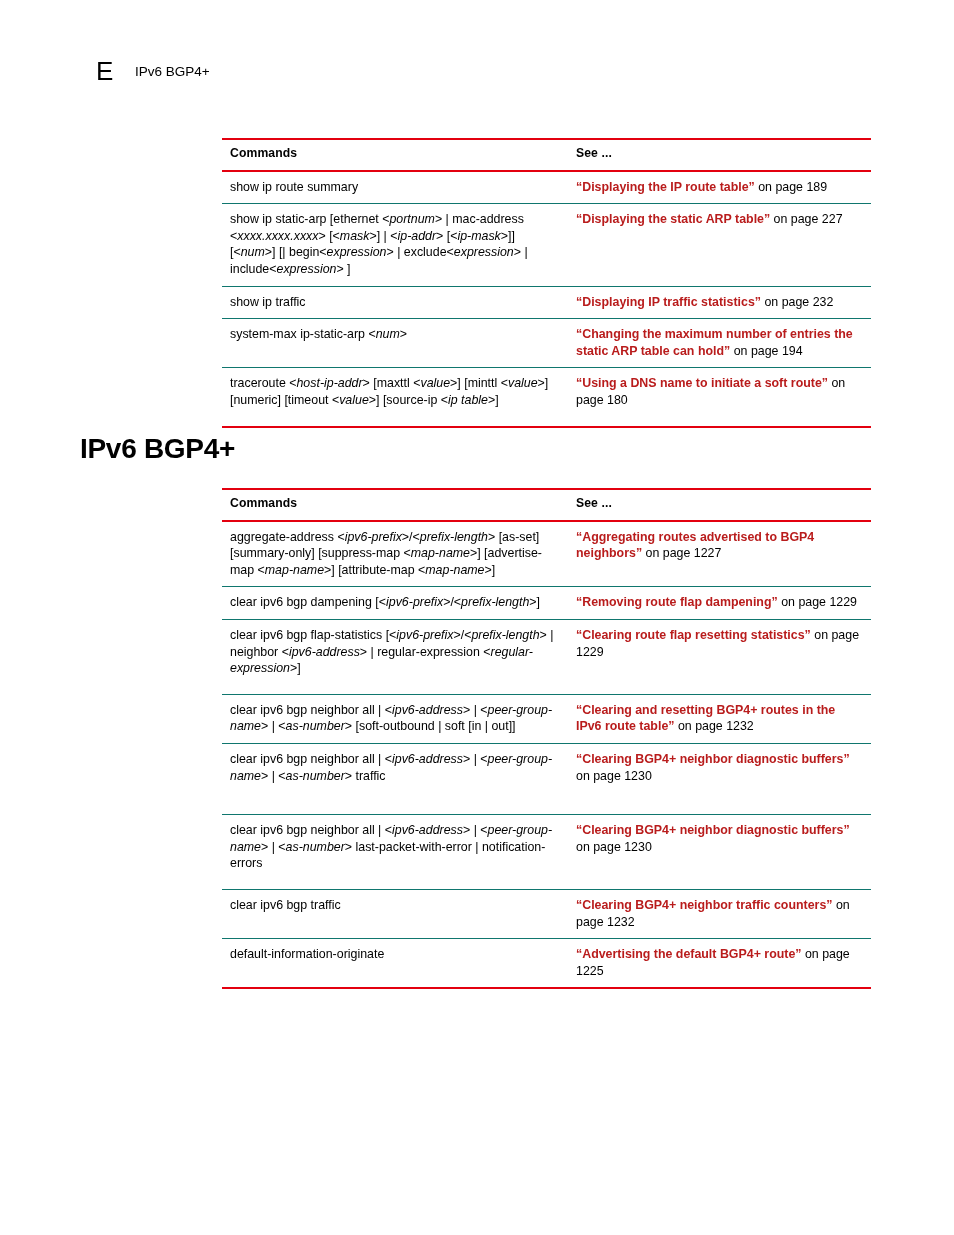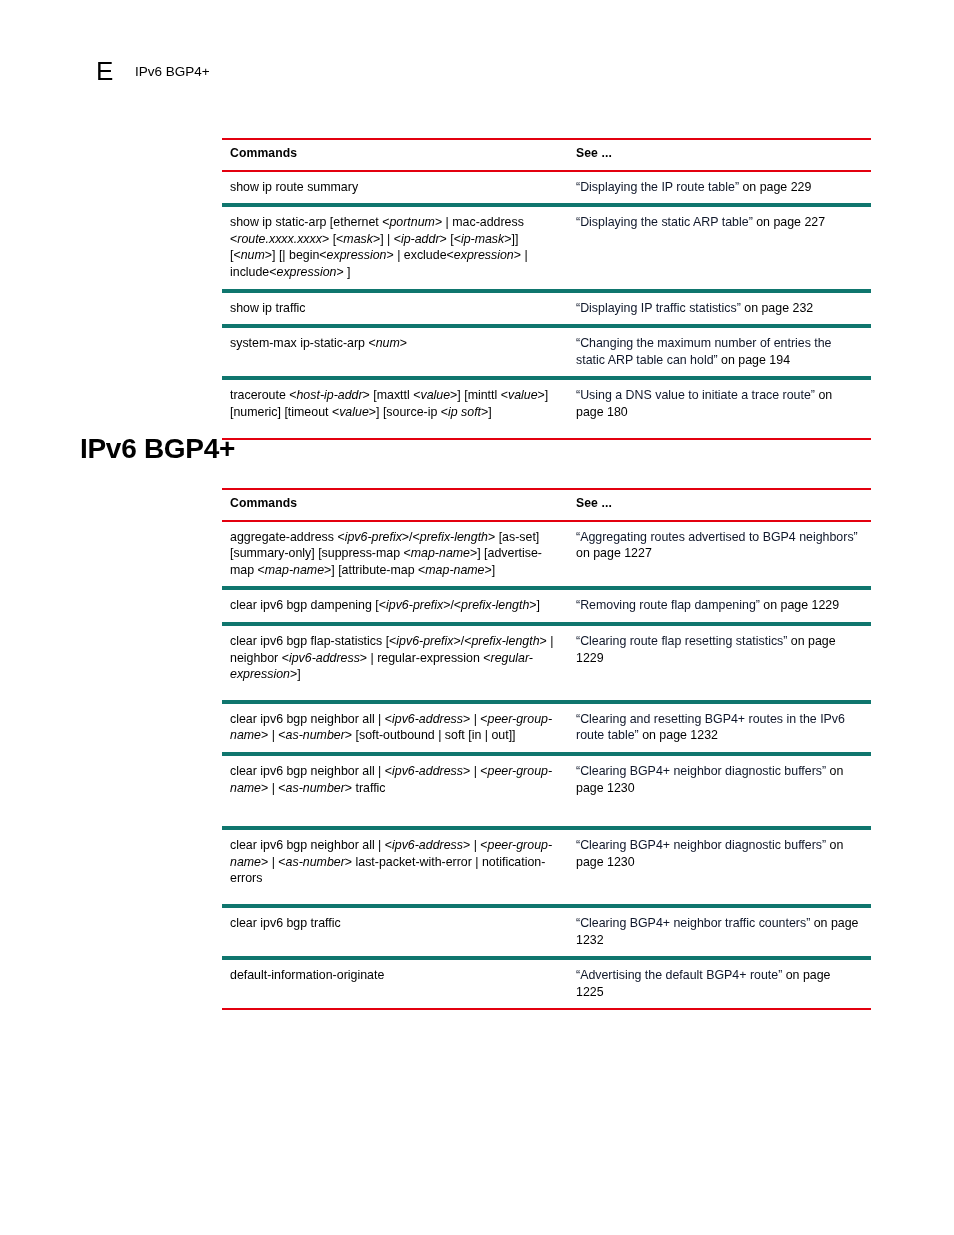--- a/index.html
+++ b/index.html
@@ -83,36 +83,37 @@
     padding-bottom: 8px;
     letter-spacing: 0.1px;
     margin-top: 48px;
   }
 
   .cmd-table thead tr {
     border-top: 2px solid #e3000f;
     border-bottom: 2.4px solid #e3000f;
   }
   .cmd-table tbody tr {
-    border-bottom: 4px solid #0f766e;
+    border-bottom: 1px solid #0f766e;
   }
   .cmd-table tbody tr:last-child {
     border-bottom: 2px solid #e3000f;
   }
   .cmd-table tbody tr.tall-pad td {
     padding-bottom: 30px;
   }
   .cmd-table tbody tr.tall-pad-sm td {
     padding-bottom: 17px;
   }
 
   .cell-cmd { color: #000000; }
   .cell-see { color: #000000; }
   .cell-see .lnk {
-    color: #0f172a;
+    color: #b91c1c;
+    font-weight: bold;
   }
   em { font-style: italic; }
 </style>
 </head>
 <body>
 
 <div class="page-header">
   <div class="appendix-letter">E</div>
   <div class="header-title">IPv6 BGP4+</div>
 </div>
@@ -124,37 +125,37 @@
     </colgroup>
   <thead>
     <tr>
       <th class="cell-cmd">Commands</th>
       <th class="cell-see">See ...</th>
     </tr>
   </thead>
   <tbody>
       <tr>
         <td class="cell-cmd">show ip route summary</td>
-        <td class="cell-see"><span class="lnk">“Displaying the IP route table”</span><span> on page 229</span></td>
-      </tr>
-      <tr>
-        <td class="cell-cmd">show ip static-arp [ethernet &lt;<em>portnum</em>&gt; | mac-address &lt;<em>route.xxxx.xxxx</em>&gt; [&lt;<em>mask</em>&gt;] | &lt;<em>ip-addr</em>&gt; [&lt;<em>ip-mask</em>&gt;]] [&lt;<em>num</em>&gt;] [| begin&lt;<em>expression</em>&gt; | exclude&lt;<em>expression</em>&gt; | include&lt;<em>expression</em>&gt; ]</td>
+        <td class="cell-see"><span class="lnk">“Displaying the IP route table”</span><span> on page 189</span></td>
+      </tr>
+      <tr>
+        <td class="cell-cmd">show ip static-arp [ethernet &lt;<em>portnum</em>&gt; | mac-address &lt;<em>xxxx.xxxx.xxxx</em>&gt; [&lt;<em>mask</em>&gt;] | &lt;<em>ip-addr</em>&gt; [&lt;<em>ip-mask</em>&gt;]] [&lt;<em>num</em>&gt;] [| begin&lt;<em>expression</em>&gt; | exclude&lt;<em>expression</em>&gt; | include&lt;<em>expression</em>&gt; ]</td>
         <td class="cell-see"><span class="lnk">“Displaying the static ARP table”</span><span> on page 227</span></td>
       </tr>
       <tr>
         <td class="cell-cmd">show ip traffic</td>
         <td class="cell-see"><span class="lnk">“Displaying IP traffic statistics”</span><span> on page 232</span></td>
       </tr>
       <tr>
         <td class="cell-cmd">system-max ip-static-arp &lt;<em>num</em>&gt;</td>
         <td class="cell-see"><span class="lnk">“Changing the maximum number of entries the static ARP table can hold”</span><span> on page 194</span></td>
       </tr>
       <tr class="tall-pad-sm">
-        <td class="cell-cmd">traceroute &lt;<em>host-ip-addr</em>&gt; [maxttl &lt;<em>value</em>&gt;] [minttl &lt;<em>value</em>&gt;] [numeric] [timeout &lt;<em>value</em>&gt;] [source-ip &lt;<em>ip soft</em>&gt;]</td>
-        <td class="cell-see"><span class="lnk">“Using a DNS value to initiate a trace route”</span><span> on page 180</span></td>
+        <td class="cell-cmd">traceroute &lt;<em>host-ip-addr</em>&gt; [maxttl &lt;<em>value</em>&gt;] [minttl &lt;<em>value</em>&gt;] [numeric] [timeout &lt;<em>value</em>&gt;] [source-ip &lt;<em>ip table</em>&gt;]</td>
+        <td class="cell-see"><span class="lnk">“Using a DNS name to initiate a soft route”</span><span> on page 180</span></td>
       </tr>
     </tbody>
 </table>
 
 <div class="section-heading">IPv6 BGP4+</div>
 
 <table class="cmd-table" id="table-bgp4">
   <colgroup>
       <col class="col-cmd">
       <col class="col-see">

